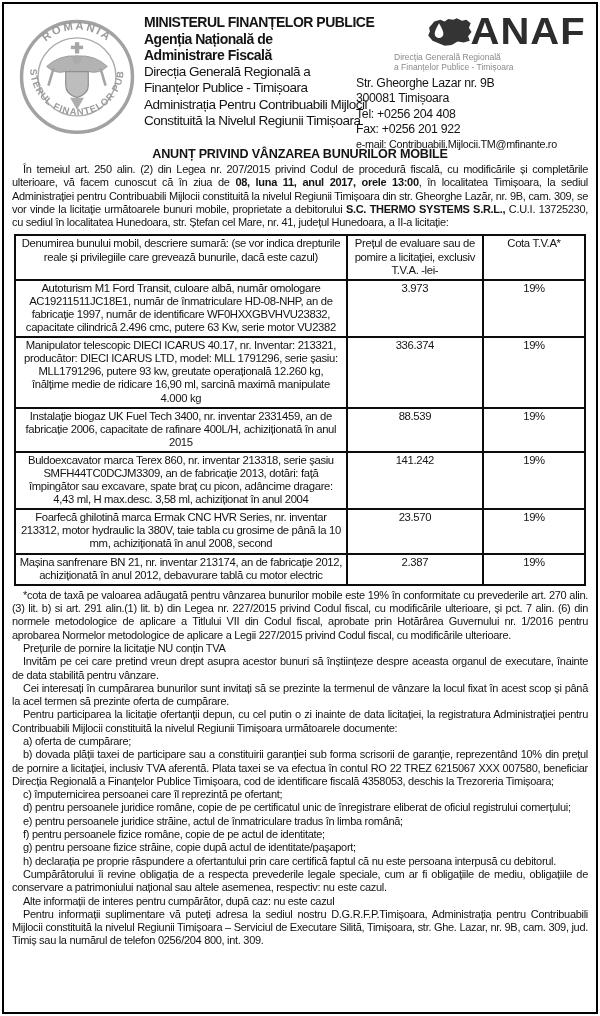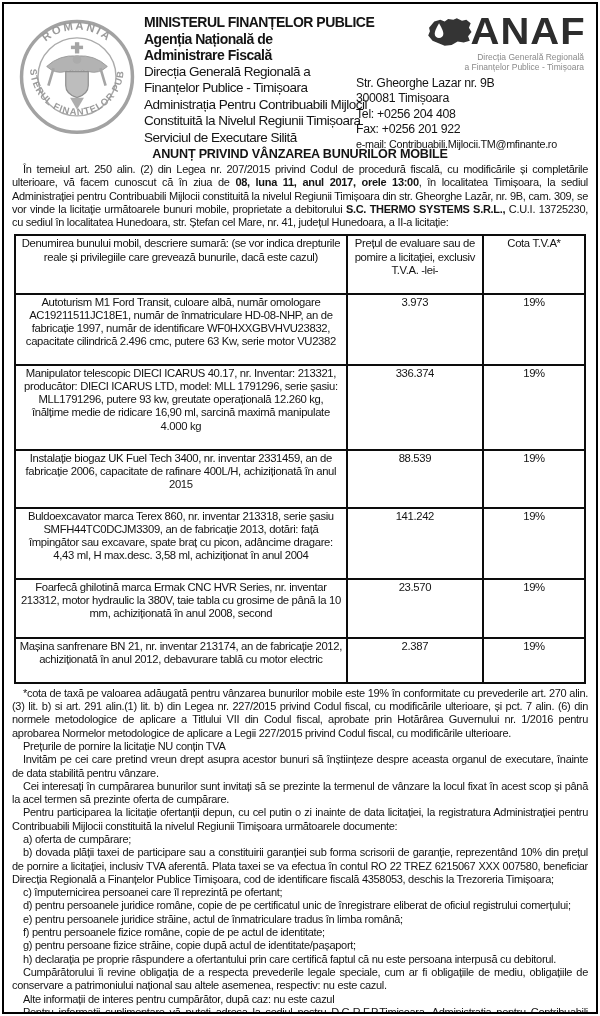--- a/index.html
+++ b/index.html
@@ -12,37 +12,37 @@
   
   .header{display:flex;align-items:flex-start;height:136px;}
   .seal-wrap{width:132px;flex:none;}
   .org{width:250px;flex:none;padding-top:5px;letter-spacing:-0.5px;}
   .org div{white-space:nowrap;}
   .org .b{font-weight:bold;font-size:14px;line-height:16.5px;}
   .org .r{font-size:13.5px;line-height:16.5px;}
   .right-col{flex:1;min-width:0;}
   .anaf-row{display:flex;justify-content:flex-end;align-items:center;gap:4px;padding-top:4px;padding-right:2px;}
   .anaf-text{font-weight:bold;font-size:37px;line-height:38px;letter-spacing:1px;color:#2d2d2d;transform:scaleX(1.08);transform-origin:right;}
-  .anaf-caption{font-size:8.5px;color:#8a8a8a;text-align:right;line-height:10px;padding-right:4px;margin-top:1px;}
+  .anaf-caption{font-size:8.5px;color:#8a8a8a;line-height:10px;padding-right:4px;margin-top:1px;}
   .contact{margin-left:-38px;margin-top:4px;font-size:12.3px;line-height:15.3px;letter-spacing:-0.3px;}
   .contact div{white-space:nowrap;}
   .contact .email{font-size:10.8px;}
   
   .doc-title{text-align:center;font-weight:bold;font-size:12.6px;letter-spacing:-0.2px;margin:2px 0 2px 0;}
   
   .para,.paras p{
     font-size:11px;line-height:13.3px;letter-spacing:-0.3px;
     text-align:justify;text-indent:11px;margin:0;
   }
   
   table.goods{border-collapse:collapse;width:572px;margin:5px auto 3px auto;table-layout:fixed;}
   table.goods th,table.goods td{
     border:2px solid #0c0c0c;font-weight:normal;
     font-size:11.3px;line-height:13.1px;letter-spacing:-0.35px;
-    text-align:center;vertical-align:top;padding:1px 3px 16px 3px;
+    text-align:center;vertical-align:top;padding:1px 3px 2px 3px;
   }
   col.c1{width:58.2%;} col.c2{width:23.9%;} col.c3{width:17.9%;}
 </style>
 </head>
 <body>
 
 <div class="page">
 
   <div class="header">
 
@@ -74,21 +74,20 @@
     </div>
 
     <div class="org">
       <div class="b">MINISTERUL FINANȚELOR PUBLICE</div>
       <div class="b">Agenția Națională de</div>
       <div class="b">Administrare Fiscală</div>
       <div class="r">Direcția Generală Regională a</div>
       <div class="r">Finanțelor Publice - Timișoara</div>
       <div class="r">Administrația Pentru Contribuabili Mijlocii</div>
       <div class="r">Constituită la Nivelul Regiunii Timișoara</div>
-      <div class="r">Serviciul de Executare Silită</div>
     </div>
 
     <div class="right-col">
       <div class="anaf-row">
         <svg width="52" height="36" viewBox="0 0 120 80">
           <path d="M14,30 L26,16 L40,12 L50,16 L58,10 L70,12 L78,8 L90,14 L100,12 L110,20 L106,30 L112,40 L104,50 L108,60 L94,64 L80,62 L66,70 L50,72 L36,66 L22,60 L12,48 L16,38 Z" fill="#343434"></path>
           <path d="M37,20 Q27,37 27,44 A10,10 0 0 0 47,44 Q47,37 37,20 Z" fill="#ffffff"></path>
         </svg>
         <span class="anaf-text">ANAF</span>
       </div>

